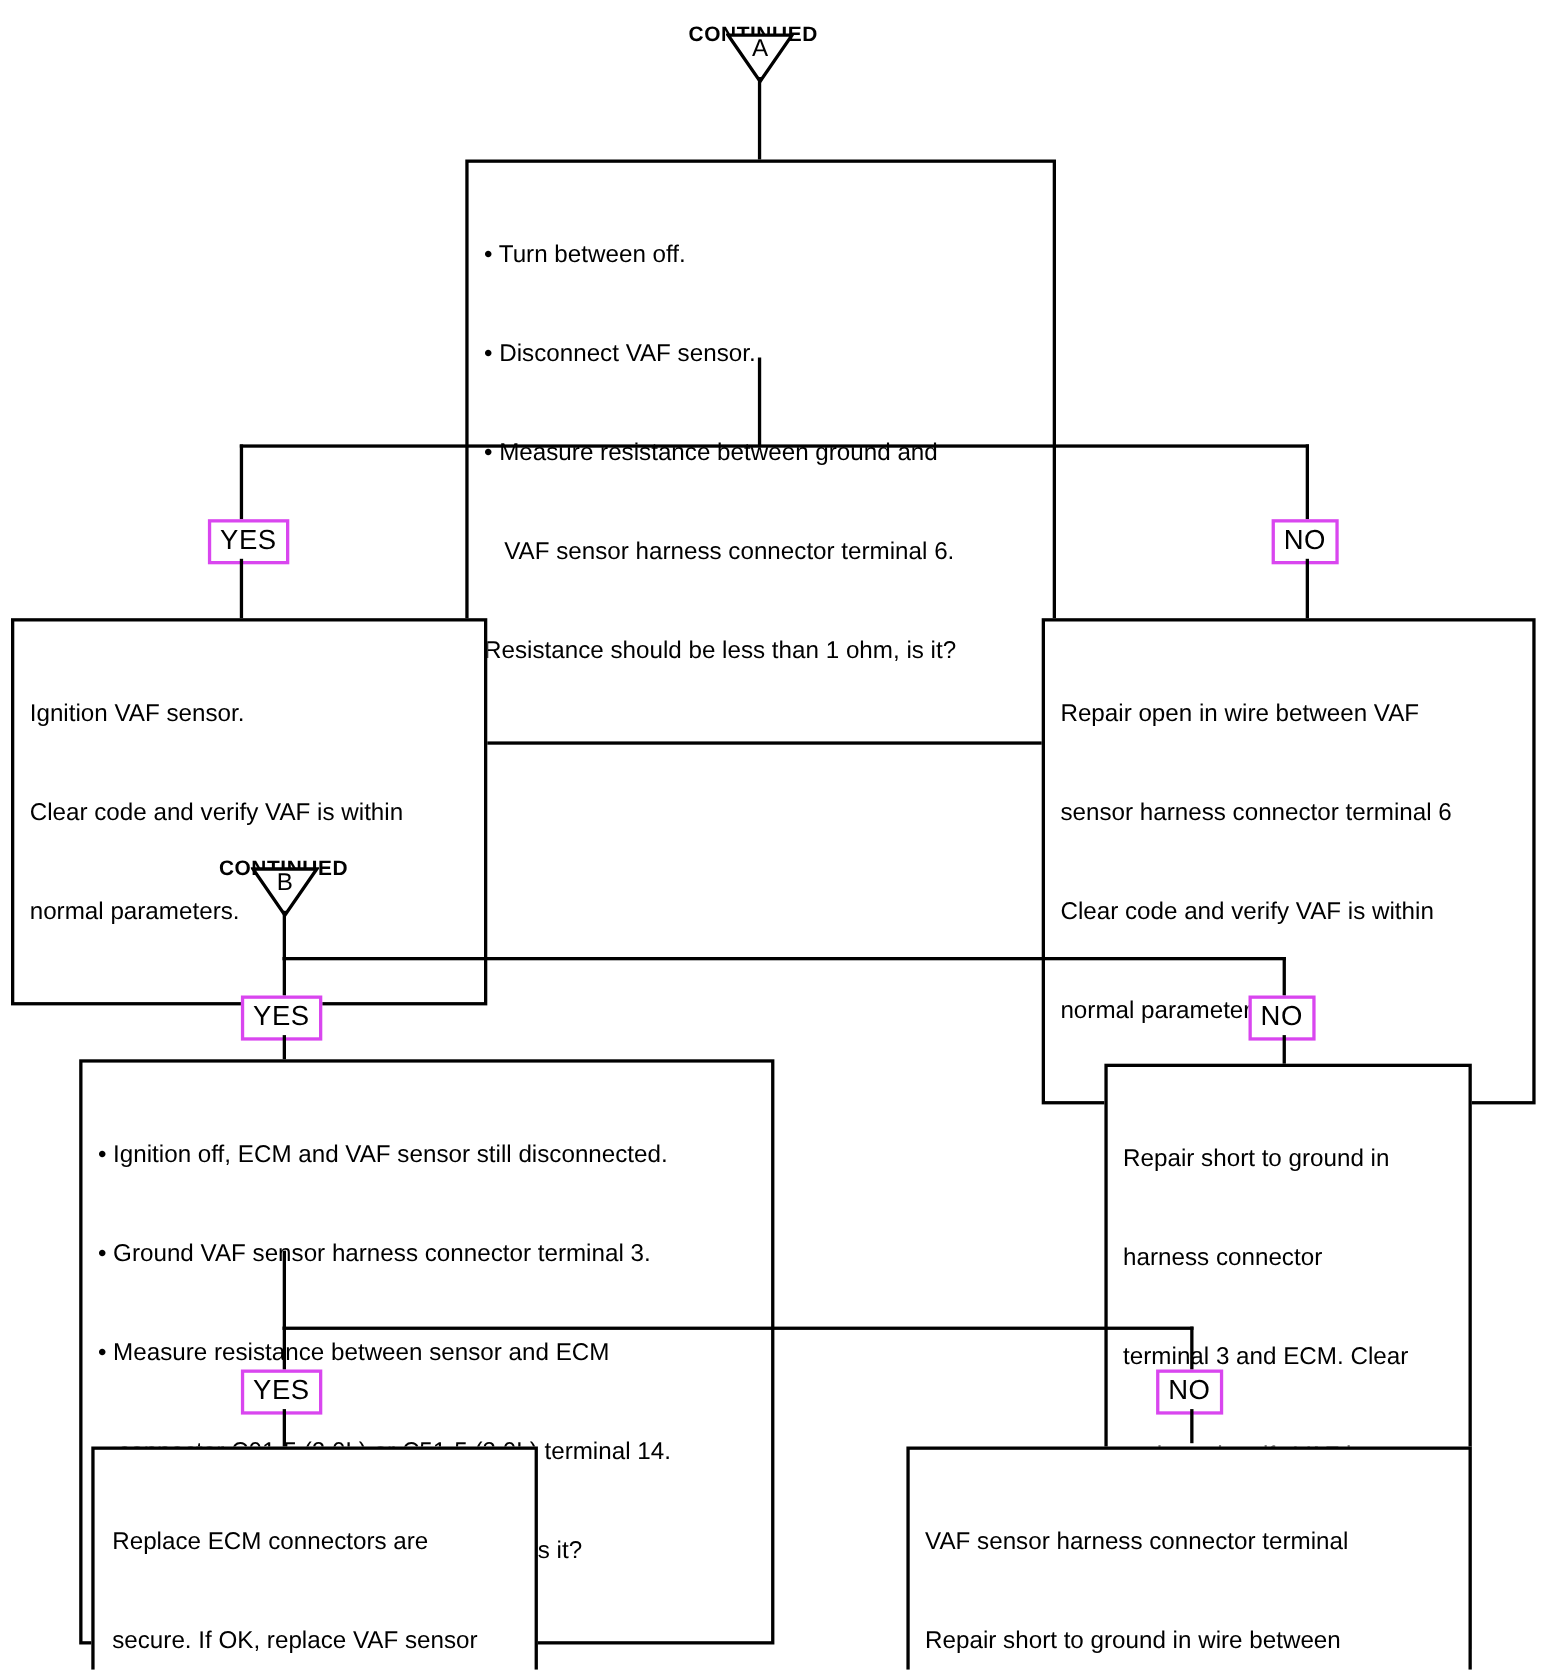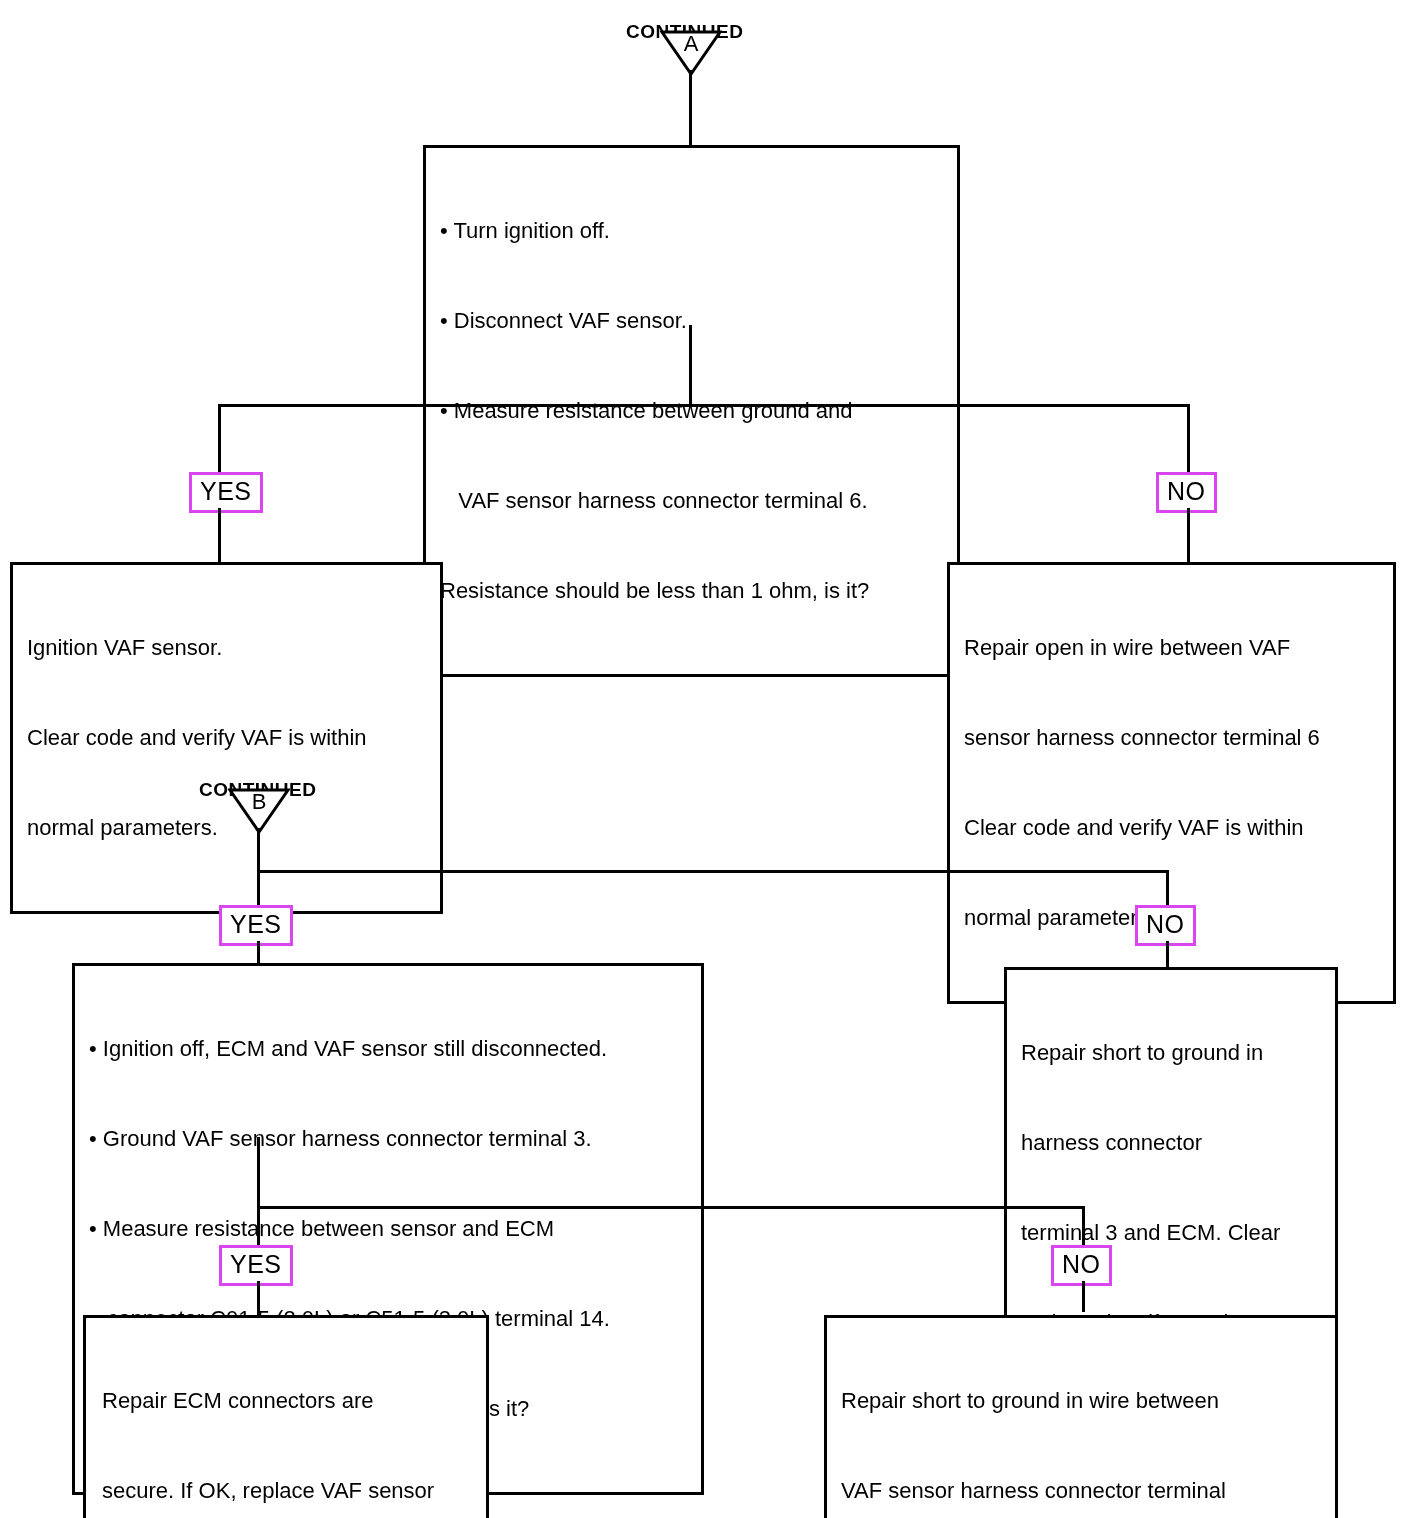--- a/index.html
+++ b/index.html
@@ -94,21 +94,21 @@
   <div class="connector" style="left:660px; top:30px;">
     <svg width="62" height="46" viewBox="0 0 62 46">
       <polygon points="2,2 60,2 31,44" fill="#ffffff" stroke="#000000" stroke-width="3"></polygon>
     </svg>
     <span class="cletter">A</span>
   </div>
 
   <div class="v-line" style="left:689px; top:70px; height:76px;"></div>
 
   <div class="node" style="left:423px; top:145px; width:537px;">
-    <span class="ln">• Turn ignition off.</span>
+    <span class="ln">• Turn between off.</span>
     <span class="ln">• Disconnect VAF sensor.</span>
     <span class="ln">• Measure resistance between ground and</span>
     <span class="ln">   VAF sensor harness connector terminal 6.</span>
     <span class="ln">Resistance should be less than 1 ohm, is it?</span>
   </div>
 
   <div class="v-line" style="left:689px; top:325px; height:81px;"></div>
   <div class="h-line" style="left:218px; top:404px; width:972px;"></div>
   <div class="v-line" style="left:218px; top:404px; height:72px;"></div>
   <div class="v-line" style="left:1187px; top:404px; height:72px;"></div>
@@ -173,29 +173,29 @@
   <div class="v-line" style="left:1082px; top:1206px; height:42px;"></div>
   <div class="v-line" style="left:257px; top:1206px; height:42px;"></div>
 
   <div class="branch-label" style="left:219px; top:1245px;">YES</div>
   <div class="branch-label" style="left:1051px; top:1245px;">NO</div>
 
   <div class="v-line" style="left:257px; top:1281px; height:36px;"></div>
   <div class="v-line" style="left:1082px; top:1281px; height:31px;"></div>
 
   <div class="node" style="left:83px; top:1315px; width:406px; padding-left:16px;">
-    <span class="ln">Repair ECM connectors are</span>
+    <span class="ln">Replace ECM connectors are</span>
     <span class="ln">secure. If OK, replace VAF sensor</span>
     
     
     
     
   </div>
 
   <div class="node" style="left:824px; top:1315px; width:514px;">
+    <span class="ln">VAF sensor harness connector terminal</span>
     <span class="ln">Repair short to ground in wire between</span>
-    <span class="ln">VAF sensor harness connector terminal</span>
     
     
     
   </div>
 
 </div>
 
 </body></html>

